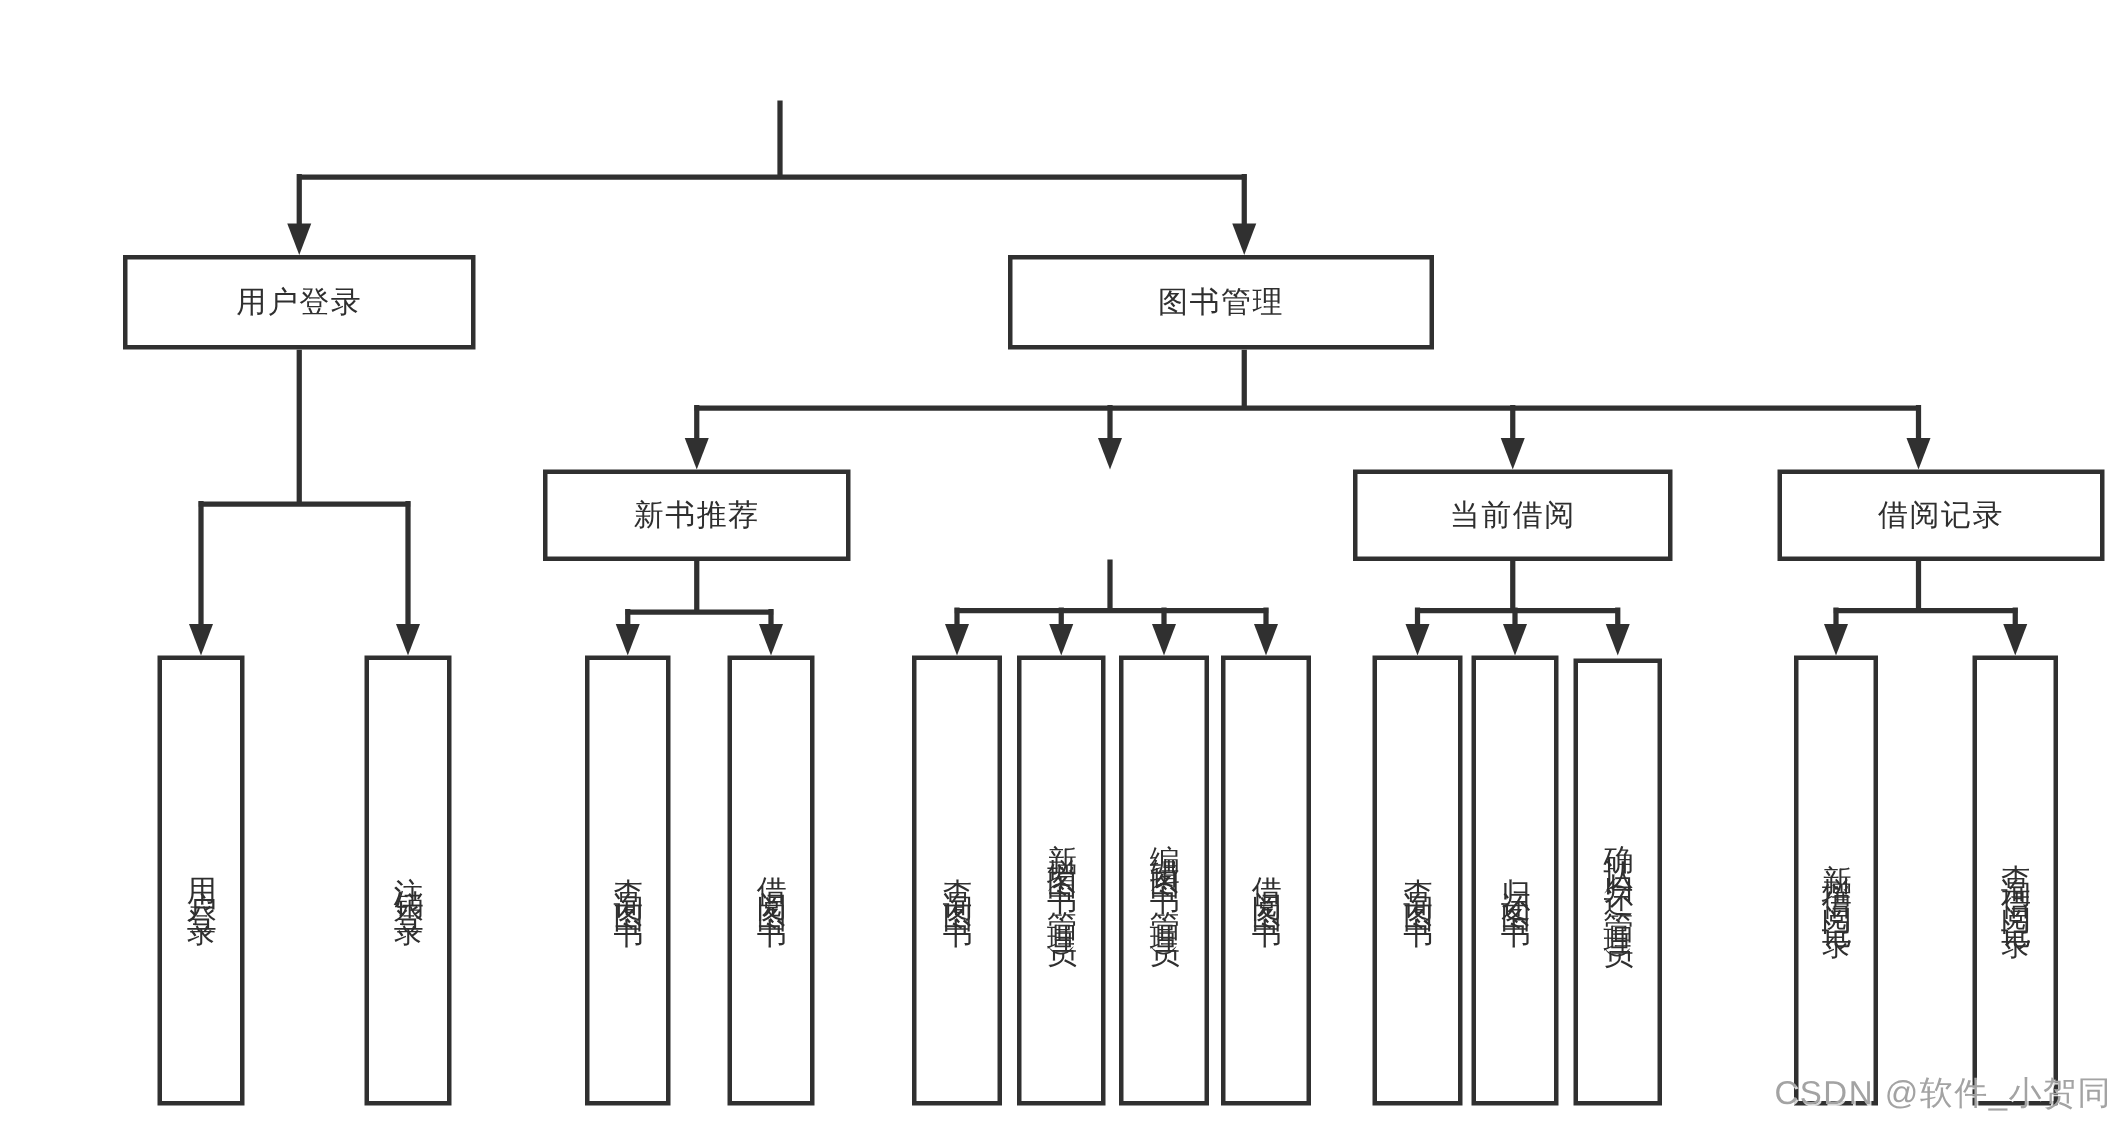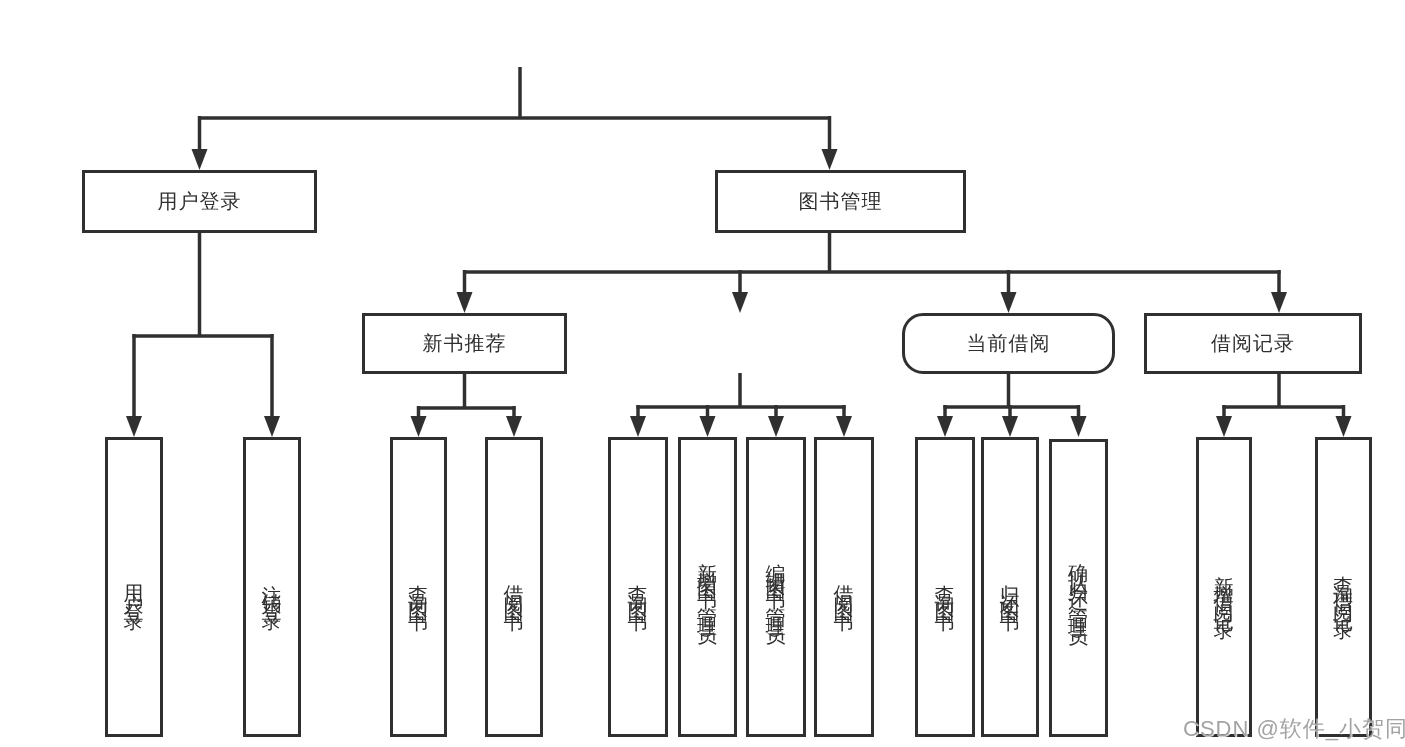--- a/index.html
+++ b/index.html
@@ -130,31 +130,31 @@
     <line x1="1224" y1="405" x2="1224" y2="422"></line>
     <line x1="1343.5" y1="405" x2="1343.5" y2="422"></line>
     <polygon points="1216,416 1232,416 1224,437"></polygon>
     <polygon points="1335.5,416 1351.5,416 1343.5,437"></polygon>
   </svg>
 
 
   <div class="box" style="left:82px; top:170px; width:235px; height:63px;">
     <span class="hlabel">用户登录</span>
   </div>
-  <div class="box" style="left:715px; top:170px; width:251px; height:63px;">
+  <div class="box" style="left:672px; top:170px; width:284px; height:63px;">
     <span class="hlabel">图书管理</span>
   </div>
 
   <div class="box" style="left:362px; top:313px; width:205px; height:61px;">
     <span class="hlabel">新书推荐</span>
   </div>
-  <div class="box" style="left:902px; top:313px; width:213px; height:61px;border-radius:21px;">
+  <div class="box" style="left:902px; top:313px; width:213px; height:61px;">
     <span class="hlabel">当前借阅</span>
   </div>
-  <div class="box" style="left:1144px; top:313px; width:218px; height:61px;">
+  <div class="box" style="left:1185px; top:313px; width:218px; height:61px;">
     <span class="hlabel">借阅记录</span>
   </div>
 
   <div class="box" style="left:105px; top:437px; width:58px; height:300px;">
     <span class="vlabel">用户登录</span>
   </div>
   <div class="box" style="left:243px; top:437px; width:58px; height:300px;">
     <span class="vlabel">注销登录</span>
   </div>
 

